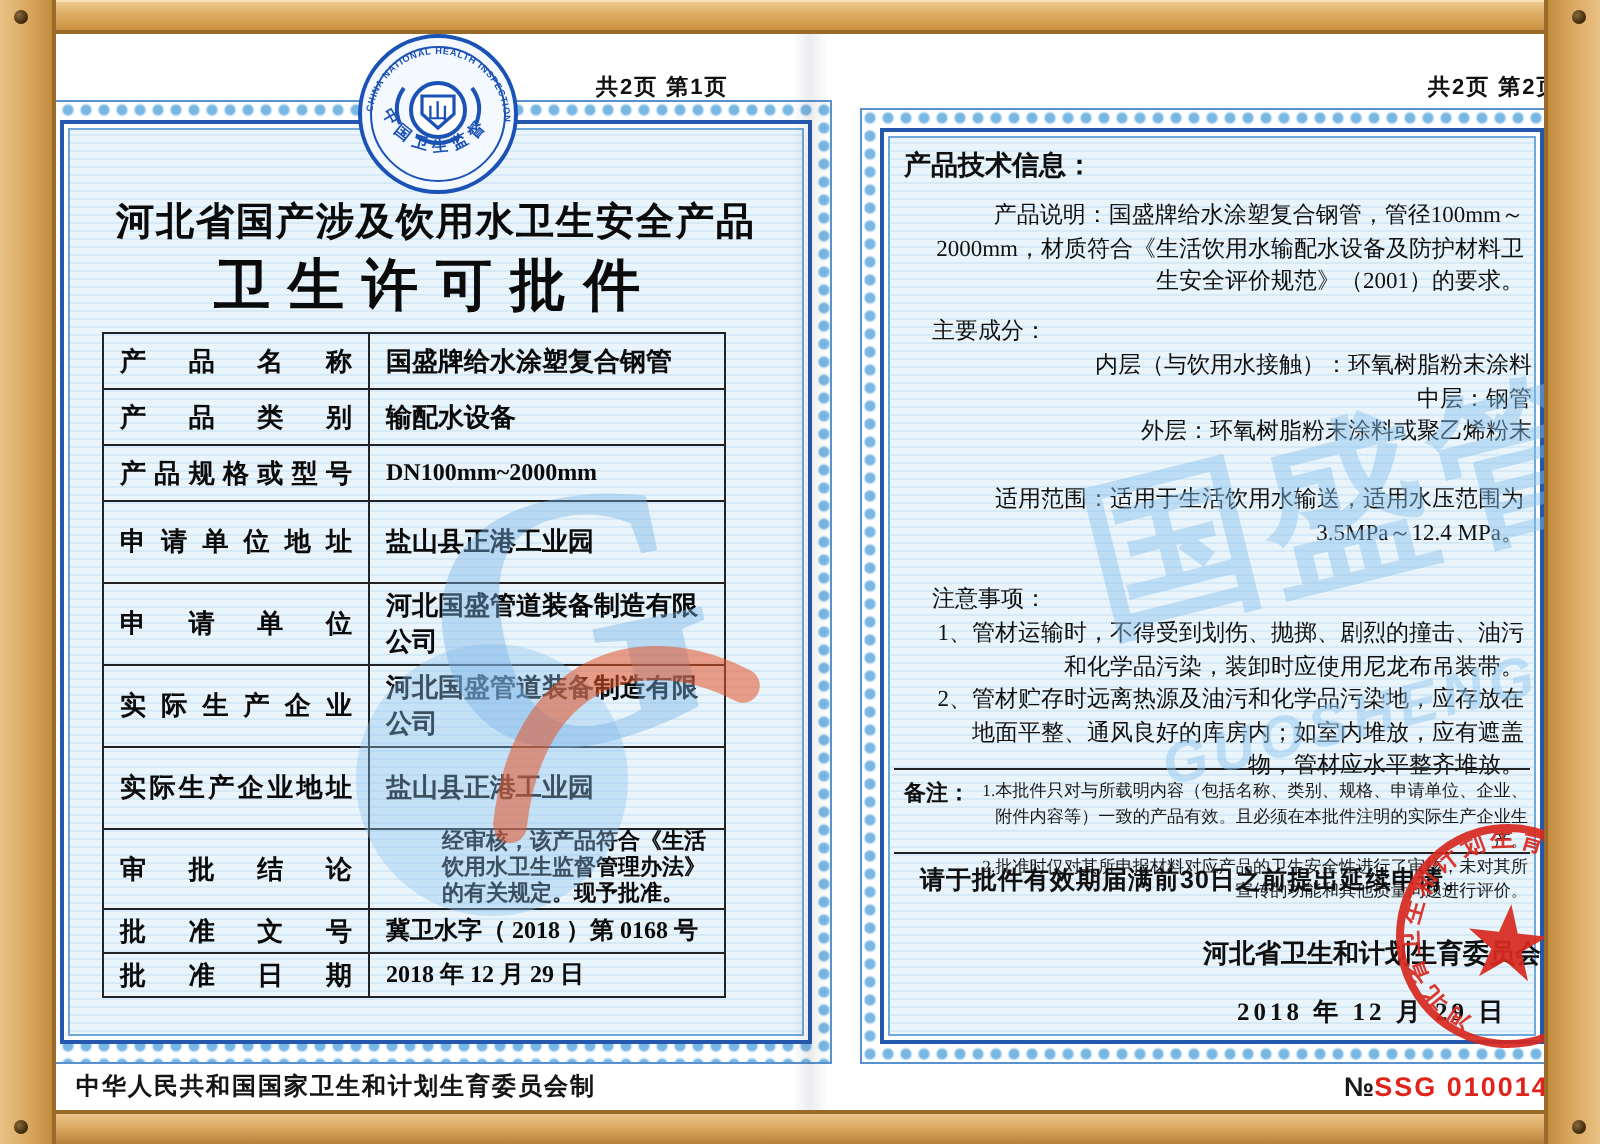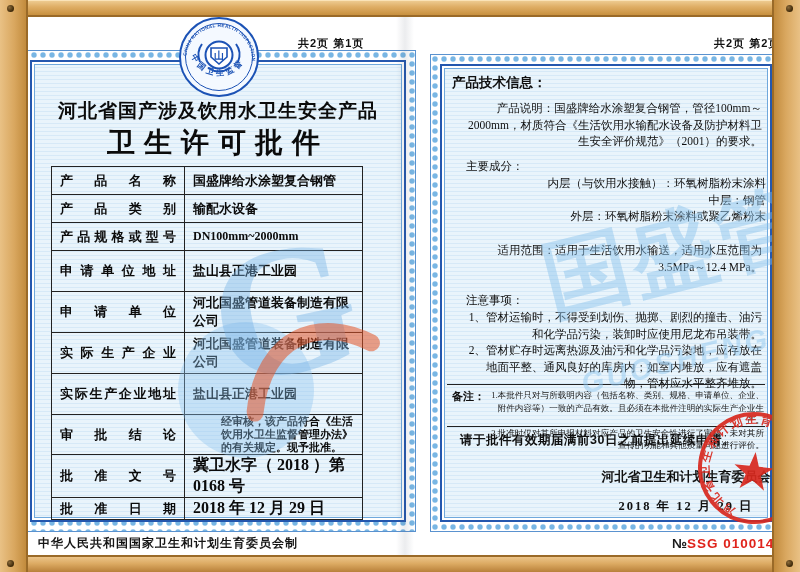--- a/index.html
+++ b/index.html
@@ -36,21 +36,21 @@
 
   
   .p1-title1{position:absolute;left:0;right:0;top:36px;text-align:center;font-size:19px;font-weight:bold;color:#0b0b0b;letter-spacing:1px;}
   .p1-title2{position:absolute;left:0;right:0;top:62px;text-align:center;font-size:28px;font-weight:bold;color:#0b0b0b;letter-spacing:9px;}
   table.cert{position:absolute;left:19px;top:104px;width:312px;border-collapse:collapse;z-index:3;}
   table.cert td{border:1px solid #222;padding:0 8px;font-weight:bold;color:#0b0b0b;vertical-align:middle;}
   td.lbl{width:116px;font-size:13px;text-align:justify;text-align-last:justify;}
   td.val{font-size:13px;}
   tr.h1 td{height:27px;} tr.h2 td{height:40px;} tr.h3 td{height:27px;} tr.h4 td{height:21px;}
   tr.h3 td.val{font-size:11px;font-weight:bold;line-height:13px;padding-left:36px;}
-  tr.h4 td.val{font-size:16px;font-family:"Liberation Serif","DejaVu Serif",serif;}
+  tr.h4 td.val{font-size:12px;font-family:"Liberation Serif","DejaVu Serif",serif;}
   td.val.mono{font-family:"Liberation Serif","DejaVu Serif",serif;font-size:12px;}
   .p1-footer{position:absolute;left:38px;top:535px;z-index:7;font-size:12px;font-weight:bold;color:#151515;letter-spacing:1px;}
 
   
   #emblem{position:absolute;left:178px;top:16px;width:82px;height:82px;z-index:8;}
 
   
   .wm{position:absolute;z-index:5;pointer-events:none;}
   #wm-circle{left:178px;top:322px;width:136px;height:136px;border-radius:50%;background:rgba(140,195,238,0.38);}
   #wm-logo{left:212px;top:218px;font-size:185px;line-height:185px;font-weight:bold;color:rgba(120,178,228,0.42);transform:rotate(-12deg);font-family:"Liberation Serif","DejaVu Serif",serif;}

